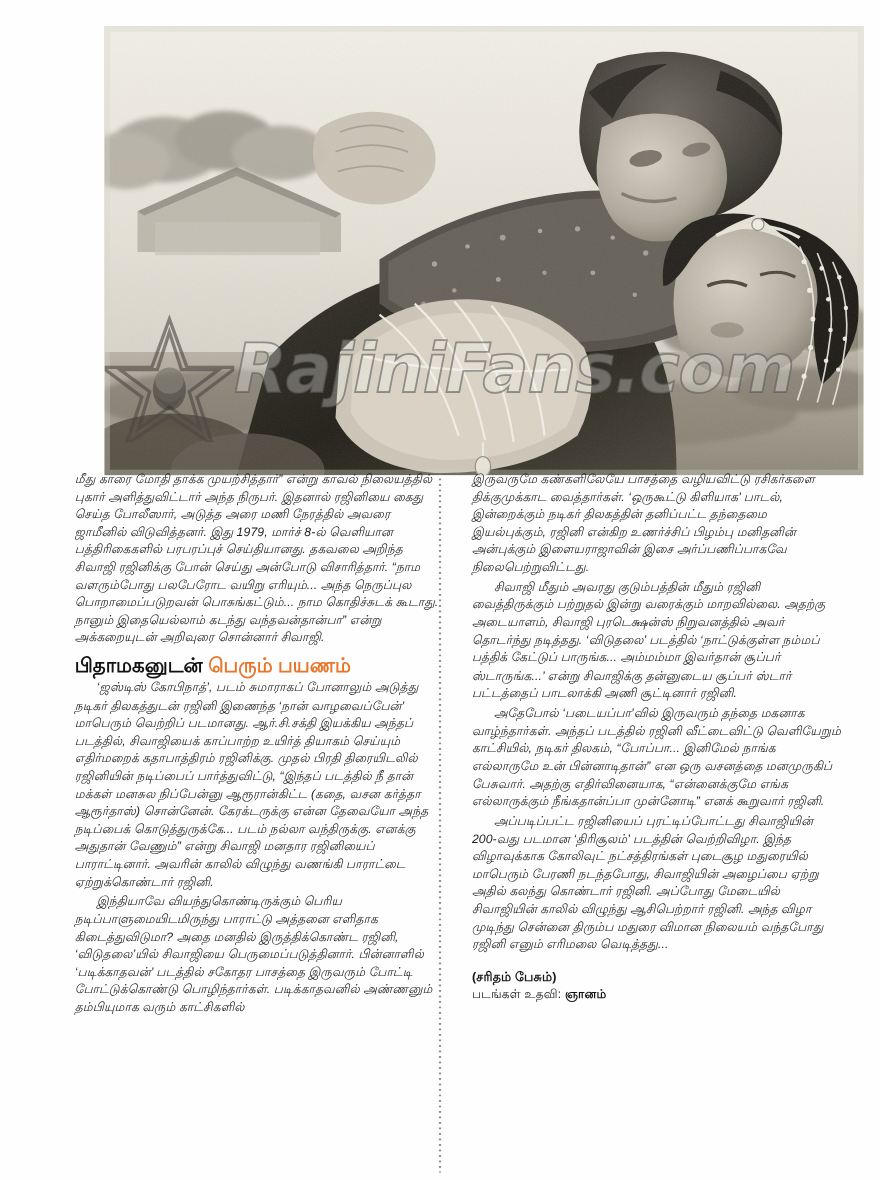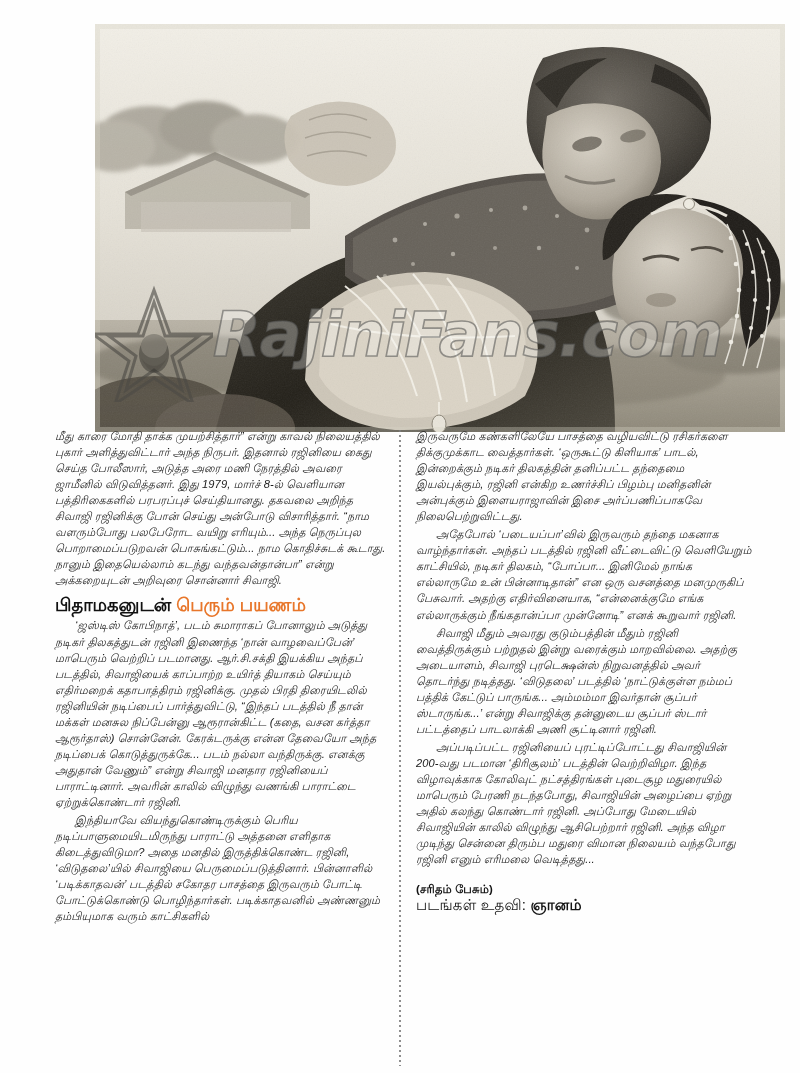--- a/index.html
+++ b/index.html
@@ -77,20 +77,21 @@
     left: 55px;
     top: 428px;
     width: 700px;
     height: 640px;
   }
   .col {
     position: absolute;
     top: 0;
     width: 336px;
     height: 640px;
+    margin-left: 13px;
   }
   .col-left  { left: 0px; }
   .col-right { left: 361px; }
 
   .divider {
     position: absolute;
     left: 344px;
     top: 2px;
     width: 2px;
     height: 636px;
@@ -134,21 +135,21 @@
     font-family: "Liberation Sans", sans-serif;
     color: #141414;
   }
   .credit-line1 {
     font-size: 11.4px;
     font-weight: 700;
     line-height: 16px;
     letter-spacing: .2px;
   }
   .credit-line2 {
-    font-size: 15px;
+    font-size: 11px;
     line-height: 15px;
     letter-spacing: .2px;
   }
   .credit-line2 .credit-name { font-weight: 700; }
 </style>
 </head>
 <body>
 
 <div class="page">
 
@@ -356,22 +357,22 @@
       <div class="subhead">
         <span class="sh-dark">பிதாமகனுடன்</span><span class="sh-accent">பெரும் பயணம்</span>
       </div>
 
       <p class="para">‘ஜஸ்டிஸ் கோபிநாத்’, படம் சுமாராகப் போனாலும் அடுத்து நடிகர் திலகத்துடன் ரஜினி இணைந்த ‘நான் வாழவைப்பேன்’ மாபெரும் வெற்றிப் படமானது. ஆர்.சி.சக்தி இயக்கிய அந்தப் படத்தில், சிவாஜியைக் காப்பாற்ற உயிர்த் தியாகம் செய்யும் எதிர்மறைக் கதாபாத்திரம் ரஜினிக்கு. முதல் பிரதி திரையிடலில் ரஜினியின் நடிப்பைப் பார்த்துவிட்டு, “இந்தப் படத்தில் நீ தான் மக்கள் மனசுல நிப்பேன்னு ஆரூரான்கிட்ட (கதை, வசன கர்த்தா ஆரூர்தாஸ்) சொன்னேன். கேரக்டருக்கு என்ன தேவையோ அந்த நடிப்பைக் கொடுத்துருக்கே... படம் நல்லா வந்திருக்கு. எனக்கு அதுதான் வேணும்” என்று சிவாஜி மனதார ரஜினியைப் பாராட்டினார். அவரின் காலில் விழுந்து வணங்கி பாராட்டை ஏற்றுக்கொண்டார் ரஜினி.</p>
       <p class="para">இந்தியாவே வியந்துகொண்டிருக்கும் பெரிய நடிப்பாளுமையிடமிருந்து பாராட்டு அத்தனை எளிதாக கிடைத்துவிடுமா? அதை மனதில் இருத்திக்கொண்ட ரஜினி, ‘விடுதலை’யில் சிவாஜியை பெருமைப்படுத்தினார். பின்னாளில் ‘படிக்காதவன்’ படத்தில் சகோதர பாசத்தை இருவரும் போட்டி போட்டுக்கொண்டு பொழிந்தார்கள். படிக்காதவனில் அண்ணனும் தம்பியுமாக வரும் காட்சிகளில்</p>
     </div>
 
     <div class="col col-right">
       <p class="para noindent">இருவருமே கண்களிலேயே பாசத்தை வழியவிட்டு ரசிகர்களை திக்குமுக்காட வைத்தார்கள். ‘ஒருகூட்டு கிளியாக’ பாடல், இன்றைக்கும் நடிகர் திலகத்தின் தனிப்பட்ட தந்தைமை இயல்புக்கும், ரஜினி என்கிற உணர்ச்சிப் பிழம்பு மனிதனின் அன்புக்கும் இளையராஜாவின் இசை அர்ப்பணிப்பாகவே நிலைபெற்றுவிட்டது.</p>
+      <p class="para">சிவாஜி மீதும் அவரது குடும்பத்தின் மீதும் ரஜினி வைத்திருக்கும் பற்றுதல் இன்று வரைக்கும் மாறவில்லை. அதற்கு அடையாளம், சிவாஜி புரடெக்ஷன்ஸ் நிறுவனத்தில் அவர் தொடர்ந்து நடித்தது. ‘விடுதலை’ படத்தில் ‘நாட்டுக்குள்ள நம்மப் பத்திக் கேட்டுப் பாருங்க... அம்மம்மா இவர்தான் சூப்பர் ஸ்டாருங்க...’ என்று சிவாஜிக்கு தன்னுடைய சூப்பர் ஸ்டார் பட்டத்தைப் பாடலாக்கி அணி சூட்டினார் ரஜினி.</p>
       <p class="para">அதேபோல் ‘படையப்பா’வில் இருவரும் தந்தை மகனாக வாழ்ந்தார்கள். அந்தப் படத்தில் ரஜினி வீட்டைவிட்டு வெளியேறும் காட்சியில், நடிகர் திலகம், “போப்பா... இனிமேல் நாங்க எல்லாருமே உன் பின்னாடிதான்” என ஒரு வசனத்தை மனமுருகிப் பேசுவார். அதற்கு எதிர்வினையாக, “என்னைக்குமே எங்க எல்லாருக்கும் நீங்கதான்ப்பா முன்னோடி” எனக் கூறுவார் ரஜினி.</p>
-      <p class="para">சிவாஜி மீதும் அவரது குடும்பத்தின் மீதும் ரஜினி வைத்திருக்கும் பற்றுதல் இன்று வரைக்கும் மாறவில்லை. அதற்கு அடையாளம், சிவாஜி புரடெக்ஷன்ஸ் நிறுவனத்தில் அவர் தொடர்ந்து நடித்தது. ‘விடுதலை’ படத்தில் ‘நாட்டுக்குள்ள நம்மப் பத்திக் கேட்டுப் பாருங்க... அம்மம்மா இவர்தான் சூப்பர் ஸ்டாருங்க...’ என்று சிவாஜிக்கு தன்னுடைய சூப்பர் ஸ்டார் பட்டத்தைப் பாடலாக்கி அணி சூட்டினார் ரஜினி.</p>
       <p class="para">அப்படிப்பட்ட ரஜினியைப் புரட்டிப்போட்டது சிவாஜியின் 200-வது படமான ‘திரிசூலம்’ படத்தின் வெற்றிவிழா. இந்த விழாவுக்காக கோலிவுட் நட்சத்திரங்கள் புடைசூழ மதுரையில் மாபெரும் பேரணி நடந்தபோது, சிவாஜியின் அழைப்பை ஏற்று அதில் கலந்து கொண்டார் ரஜினி. அப்போது மேடையில் சிவாஜியின் காலில் விழுந்து ஆசிபெற்றார் ரஜினி. அந்த விழா முடிந்து சென்னை திரும்ப மதுரை விமான நிலையம் வந்தபோது ரஜினி எனும் எரிமலை வெடித்தது...</p>
 
       <div class="credits">
         <div class="credit-line1">(சரிதம் பேசும்)</div>
         <div class="credit-line2">
           <span>படங்கள் உதவி:</span>
           <span class="credit-name">ஞானம்</span>
         </div>
       </div>
     </div>

